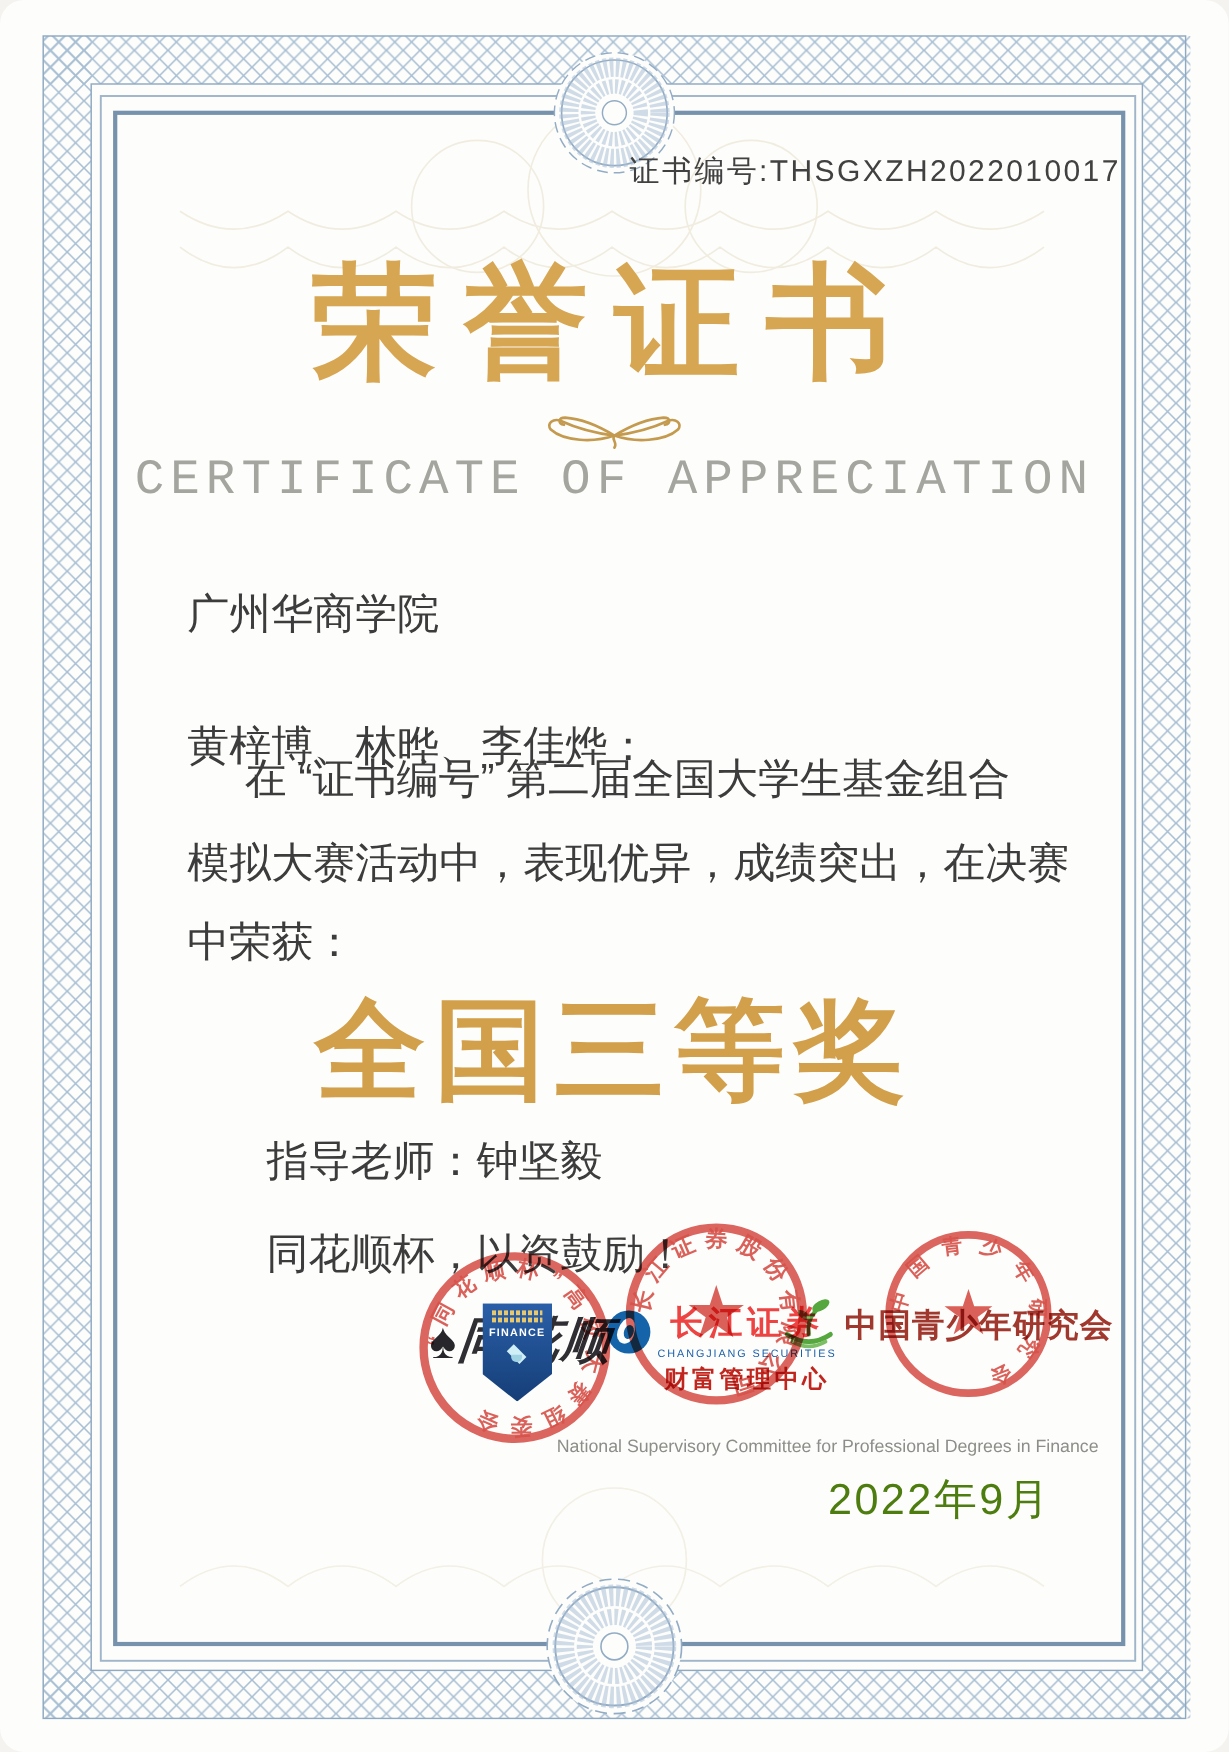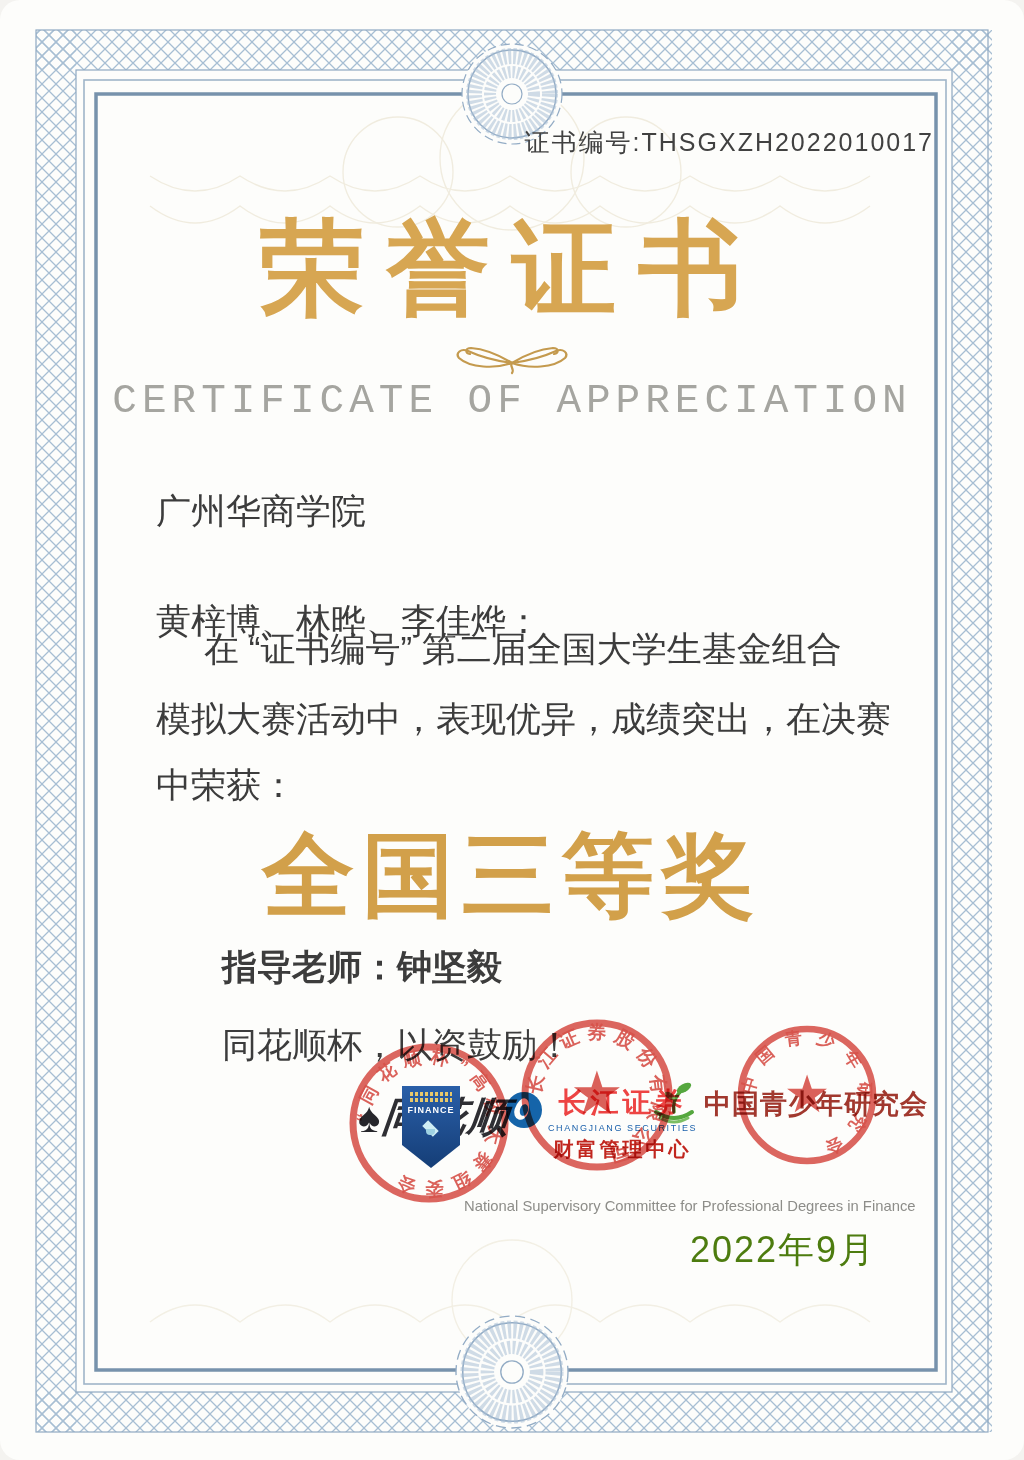--- a/index.html
+++ b/index.html
@@ -16,21 +16,21 @@
   .cert-subtitle{top:378px;font-size:41px;letter-spacing:5px;color:#a5a5a0;
                  font-family:Liberation Mono, monospace;}
 
   .school{left:156px;top:488px;font-size:35px;font-weight:500;}
   .recipients{left:156px;top:550px;font-size:35px;font-weight:500;margin-top:48px;}
   .body1{left:204px;top:626px;font-size:35px;font-weight:500;}
   .body2{left:156px;top:696px;font-size:35px;font-weight:500;}
   .body3{left:156px;top:762px;font-size:35px;font-weight:500;}
 
   .award{top:814px;font-size:92px;font-weight:800;letter-spacing:8px;margin-right:-8px;color:#d2a04a;}
-  .advisor{left:222px;top:944px;font-size:35px;font-weight:700;}
+  .advisor{left:222px;top:944px;font-size:35px;font-weight:400;}
   .issue{left:222px;top:1022px;font-size:35px;font-weight:500;}
 
   .stamp{mix-blend-mode:multiply;opacity:.92;}
   .stamp svg{display:block;}
 
   .logo-ths{left:358px;top:1090px;display:flex;align-items:center;mix-blend-mode:multiply;}
   .logo-ths .spade{font-size:42px;color:#26262b;line-height:1;margin-right:2px;}
   .logo-ths .ths-text{font-size:41px;font-weight:900;font-style:italic;color:#2e2e33;letter-spacing:2px;transform:skewX(-6deg);}
 
   .logo-cj{left:506px;top:1084px;display:flex;align-items:flex-start;mix-blend-mode:multiply;}

